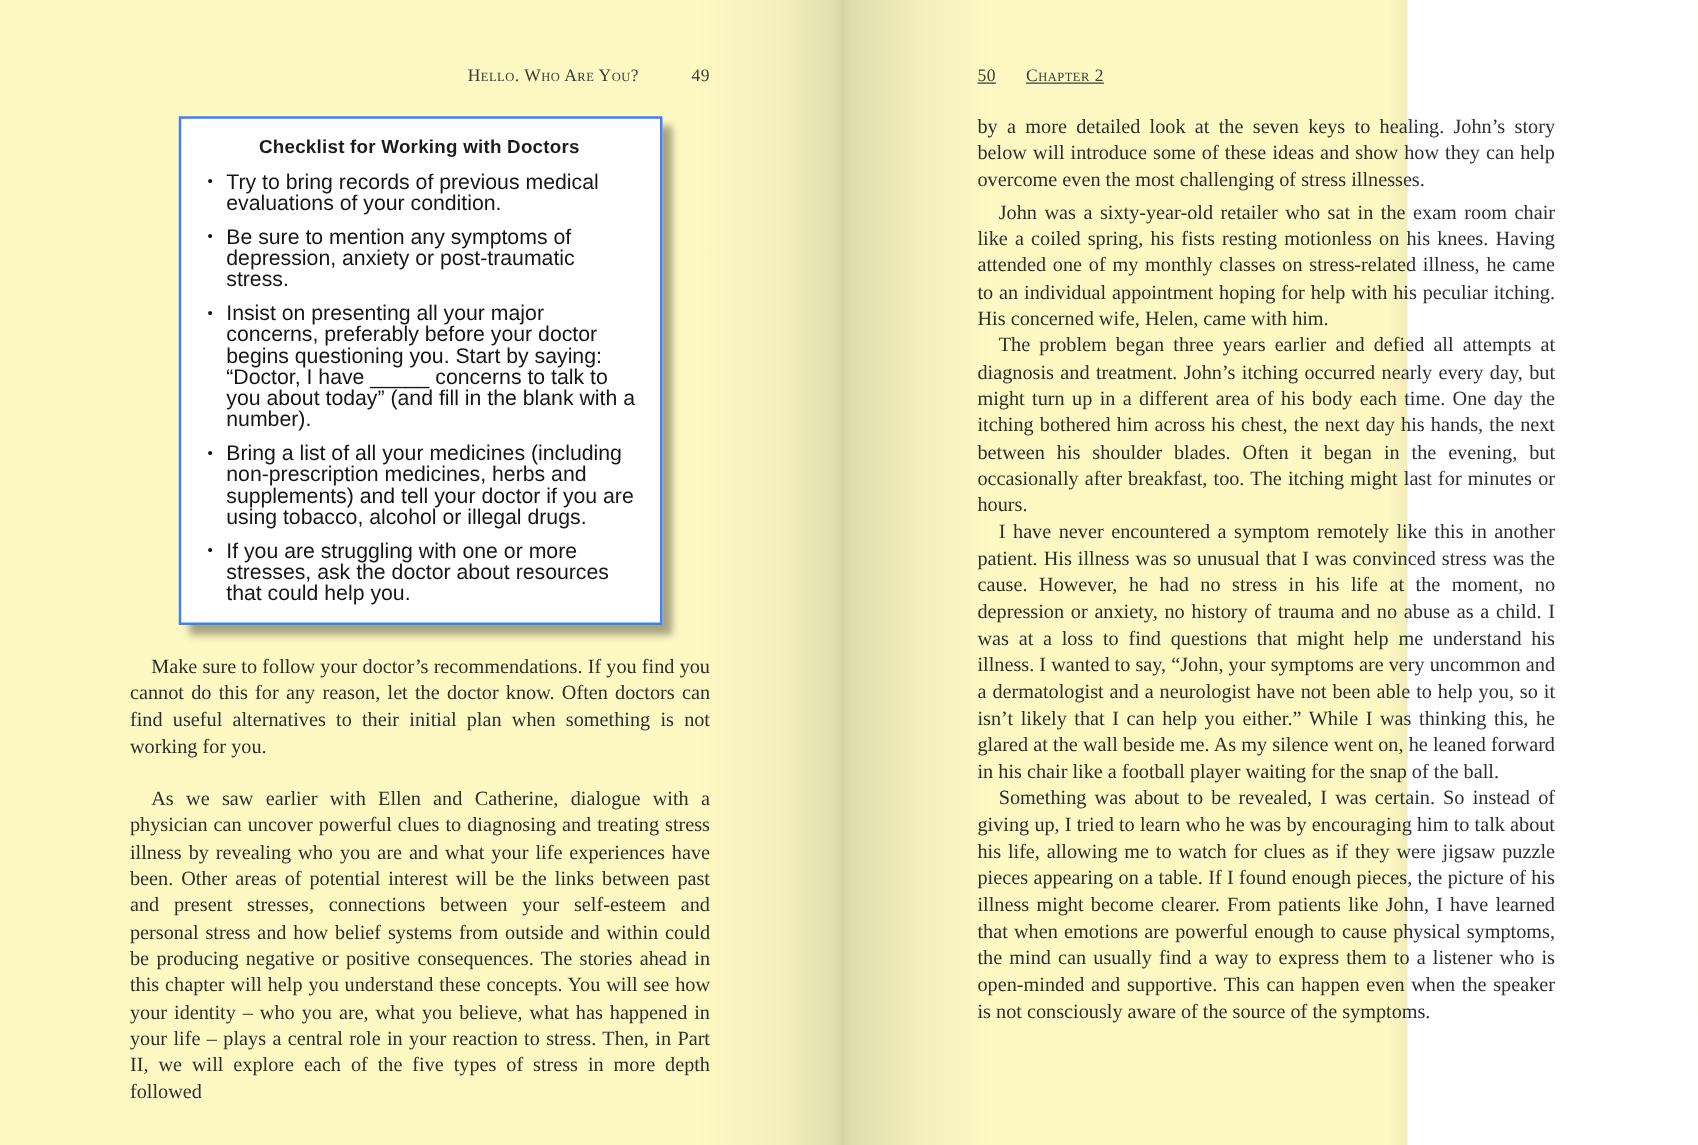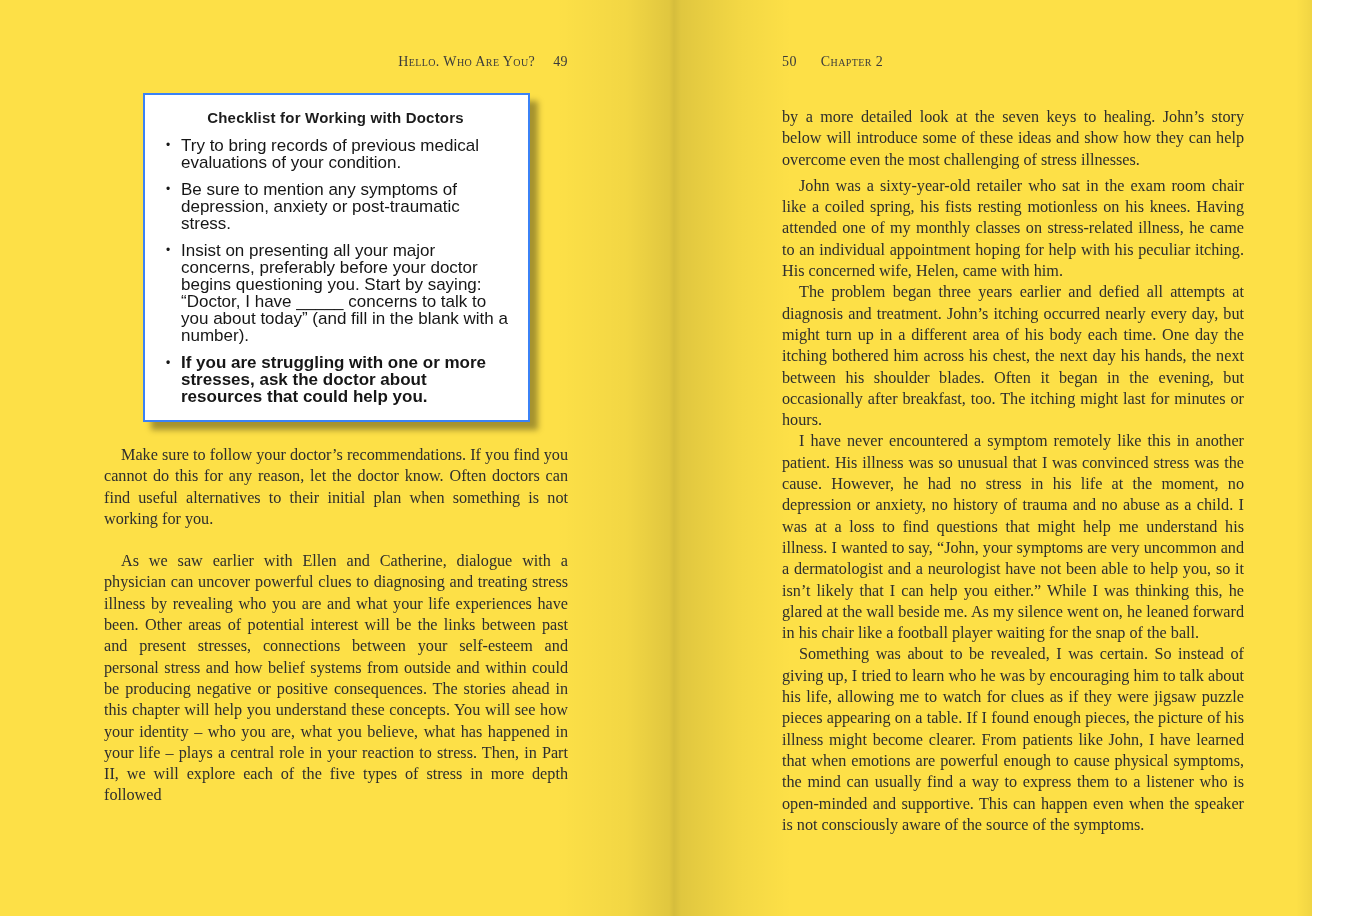--- a/index.html
+++ b/index.html
@@ -9,23 +9,23 @@
   }
   body {
     width: 1358px;
     height: 916px;
     overflow: hidden;
     font-family: "Liberation Serif", "DejaVu Serif", serif;
     color: #2f2f2f;
   }
   .spread {
     position: relative;
-    width: 1312px;
+    width: 1126px;
     height: 916px;
-    background: #fde047;
+    background: #fef9c3;
   }
   
   .gutter-shade {
     position: absolute;
     left: 556px;
     top: 0;
     width: 236px;
     height: 916px;
     background: linear-gradient(to right,
       rgba(0,0,0,0) 0%,
@@ -62,23 +62,23 @@
 
   .running-head {
     margin-top: 54px;
     font-size: 14px;
     letter-spacing: 0.4px;
     color: #3b3b3b;
     display: flex;
     align-items: baseline;
   }
   .running-head.rh-left { justify-content: flex-end; }
-  .running-head.rh-right { justify-content: flex-start; }
+  .running-head.rh-right { justify-content: flex-start; text-decoration: underline; }
   .rh-title { font-variant: small-caps; }
-  .rh-left .rh-page { margin-left: 18px; }
+  .rh-left .rh-page { margin-left: 42px; }
   .rh-right .rh-page { margin-right: 24px; }
 
   
   .checklist-box {
     box-sizing: border-box;
     margin: 23px 0 0 39px;
     width: 387px;
     background: #ffffff;
     border: 2px solid #3b82f6;
     box-shadow: 8px 8px 6px rgba(0,0,0,0.35);
@@ -99,21 +99,21 @@
     margin: 0;
     padding: 0;
   }
   .checklist-items li {
     position: relative;
     padding-left: 22px;
     margin-bottom: 10px;
     font-size: 17px;
     line-height: 17px;
   }
-  .checklist-items li:last-child { margin-bottom: 2px; font-weight: bold; }
+  .checklist-items li:last-child { margin-bottom: 2px; }
   .checklist-items li::before {
     content: "\2022";
     position: absolute;
     left: 7px;
     top: 0;
     font-size: 12px;
   }
 
   .para {
     margin: 0;
@@ -121,21 +121,21 @@
     line-height: 21.3px;
     text-align: justify;
     color: #2e2e2e;
   }
   .para.indent { text-indent: 17px; }
   .para.runover-justify { text-align-last: justify; }
 
   .pl-para-1 { margin-top: 23px; }
   .pl-para-2 { margin-top: 21px; }
 
-  .pr-cont { margin-top: 37px; }
+  .pr-cont { margin-top: 21px; }
 
   .section-heading {
     margin-top: 17px;
     font-family: "Liberation Sans", "DejaVu Sans", sans-serif;
     font-weight: 600;
     font-size: 19.5px;
     line-height: 25.5px;
     letter-spacing: 0.3px;
     color: #3d4146;
   }
@@ -155,20 +155,21 @@
       <span class="rh-title">Hello. Who Are You?</span>
       <span class="rh-page">49</span>
     </div>
 
     <div class="checklist-box">
       <div class="checklist-title">Checklist for Working with Doctors</div>
       <ul class="checklist-items">
         <li>Try to bring records of previous medical evaluations of your condition.</li>
         <li>Be sure to mention any symptoms of depression, anxiety or post-traumatic stress.</li>
         <li>Insist on presenting all your major concerns, preferably before your doctor begins questioning you. Start by saying: “Doctor, I have _____ concerns to talk to you about today” (and fill in the blank with a number).</li>
+        <li>Bring a list of all your medicines (including non-prescription medicines, herbs and supplements) and tell your doctor if you are using tobacco, alcohol or illegal drugs.</li>
         <li>If you are struggling with one or more stresses, ask the doctor about resources that could help you.</li>
       </ul>
     </div>
 
     <p class="para indent pl-para-1">Make sure to follow your doctor’s recommendations. If you find you cannot do this for any reason, let the doctor know. Often doctors can find useful alternatives to their initial plan when something is not working for you.</p>
     <p class="para indent runover-justify pl-para-2">As we saw earlier with Ellen and Catherine, dialogue with a physician can uncover powerful clues to diagnosing and treating stress illness by revealing who you are and what your life experiences have been. Other areas of potential interest will be the links between past and present stresses, connections between your self-esteem and personal stress and how belief systems from outside and within could be producing negative or positive consequences. The stories ahead in this chapter will help you understand these concepts. You will see how your identity – who you are, what you believe, what has happened in your life – plays a central role in your reaction to stress. Then, in Part II, we will explore each of the five types of stress in more depth followed</p>
 
   </div>
 
   <div class="page-right">

